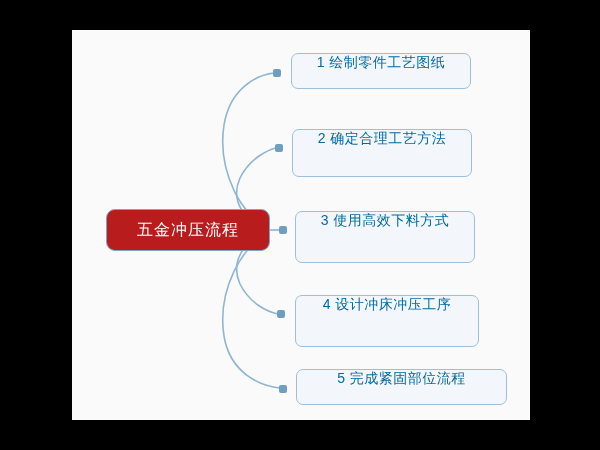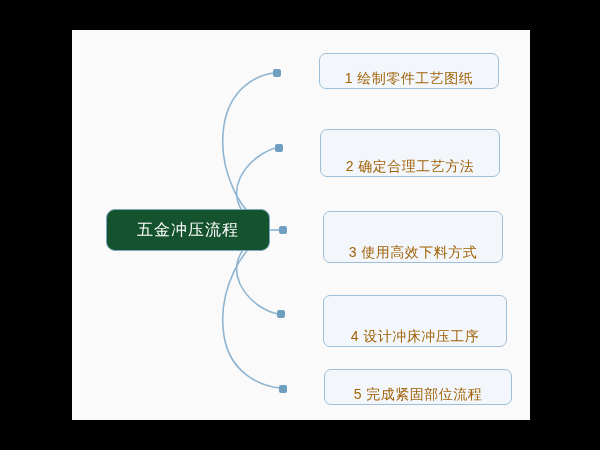--- a/index.html
+++ b/index.html
@@ -38,47 +38,46 @@
     left: 0;
     top: 0;
     width: 458px;
     height: 390px;
   }
 
   
   .root-node {
     position: absolute;
     box-sizing: border-box;
-    background: #14532d;
+    background: #b91c1c;
     border: 1px solid #7ba7c6;
     border-radius: 9px;
     color: #ffffff;
     display: flex;
     align-items: center;
     justify-content: center;
     font-size: 16px;
     letter-spacing: 1px;
     white-space: nowrap;
   }
 
   
   .leaf-node {
     position: absolute;
     box-sizing: border-box;
     background: #f3f7fb;
     border: 1px solid #9dc0d8;
     border-radius: 7px;
-    color: #a16207;
+    color: #0369a1;
     display: flex;
-    align-items: flex-end;
+    align-items: flex-start;
     justify-content: center;
     font-size: 14px;
     letter-spacing: 0.5px;
     white-space: nowrap;
-    margin-left: 28px;
   }
 
   
   .leaf-dot {
     position: absolute;
     width: 8px;
     height: 8px;
     background: #6e9ec0;
     border-radius: 2px;
   }
@@ -117,18 +116,18 @@
     <div class="leaf-node" style="left:223px; top:181px; width:180px; height:52px;">
       <span>3 使用高效下料方式</span>
     </div>
 
     <div class="leaf-dot" style="left:205px; top:280px;"></div>
     <div class="leaf-node" style="left:223px; top:265px; width:184px; height:52px;">
       <span>4 设计冲床冲压工序</span>
     </div>
 
     <div class="leaf-dot" style="left:207px; top:355px;"></div>
-    <div class="leaf-node" style="left:224px; top:339px; width:188px; height:36px;">
+    <div class="leaf-node" style="left:224px; top:339px; width:211px; height:36px;">
       <span>5 完成紧固部位流程</span>
     </div>
 
   </div>
 </div>
 
 </body></html>

